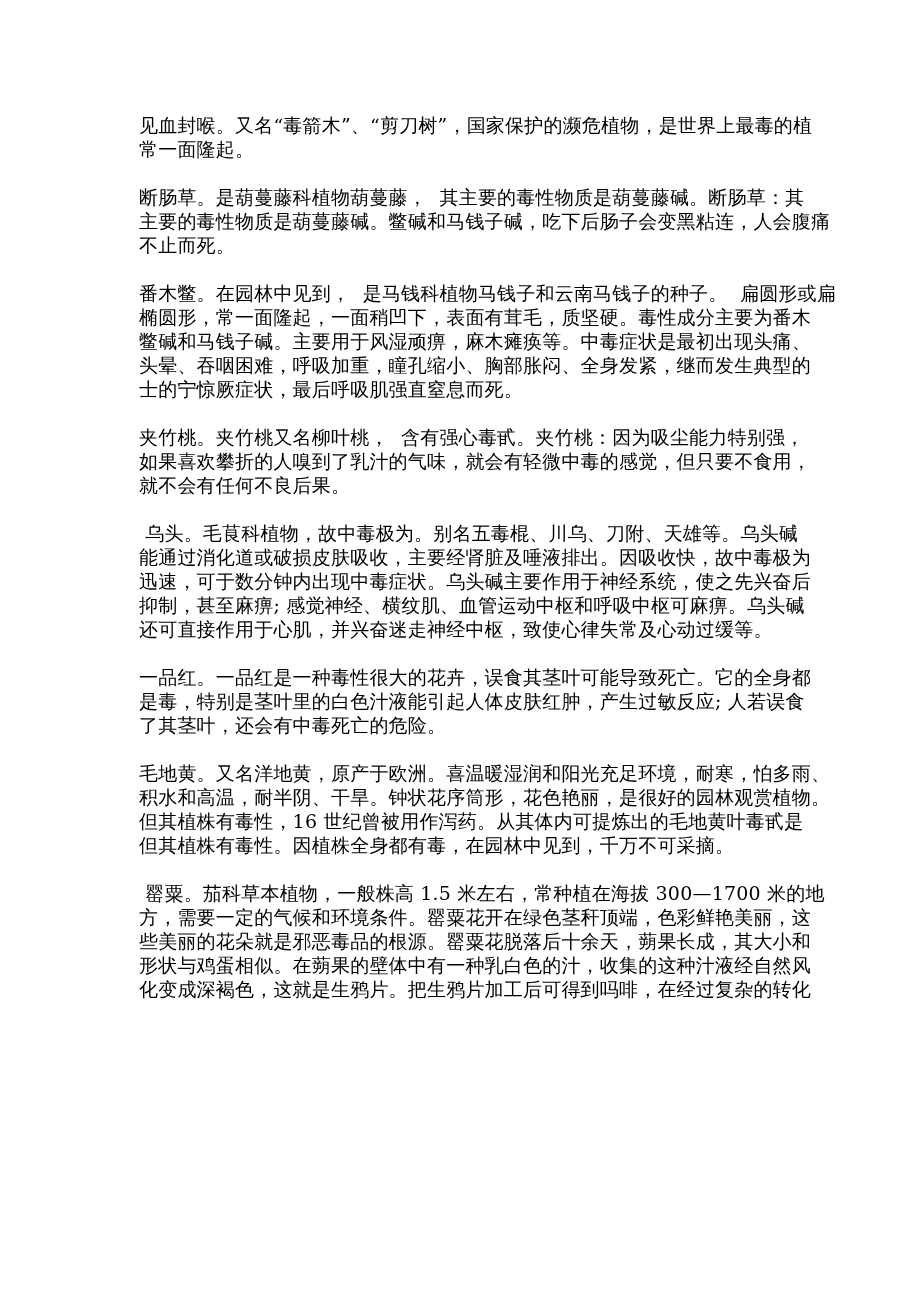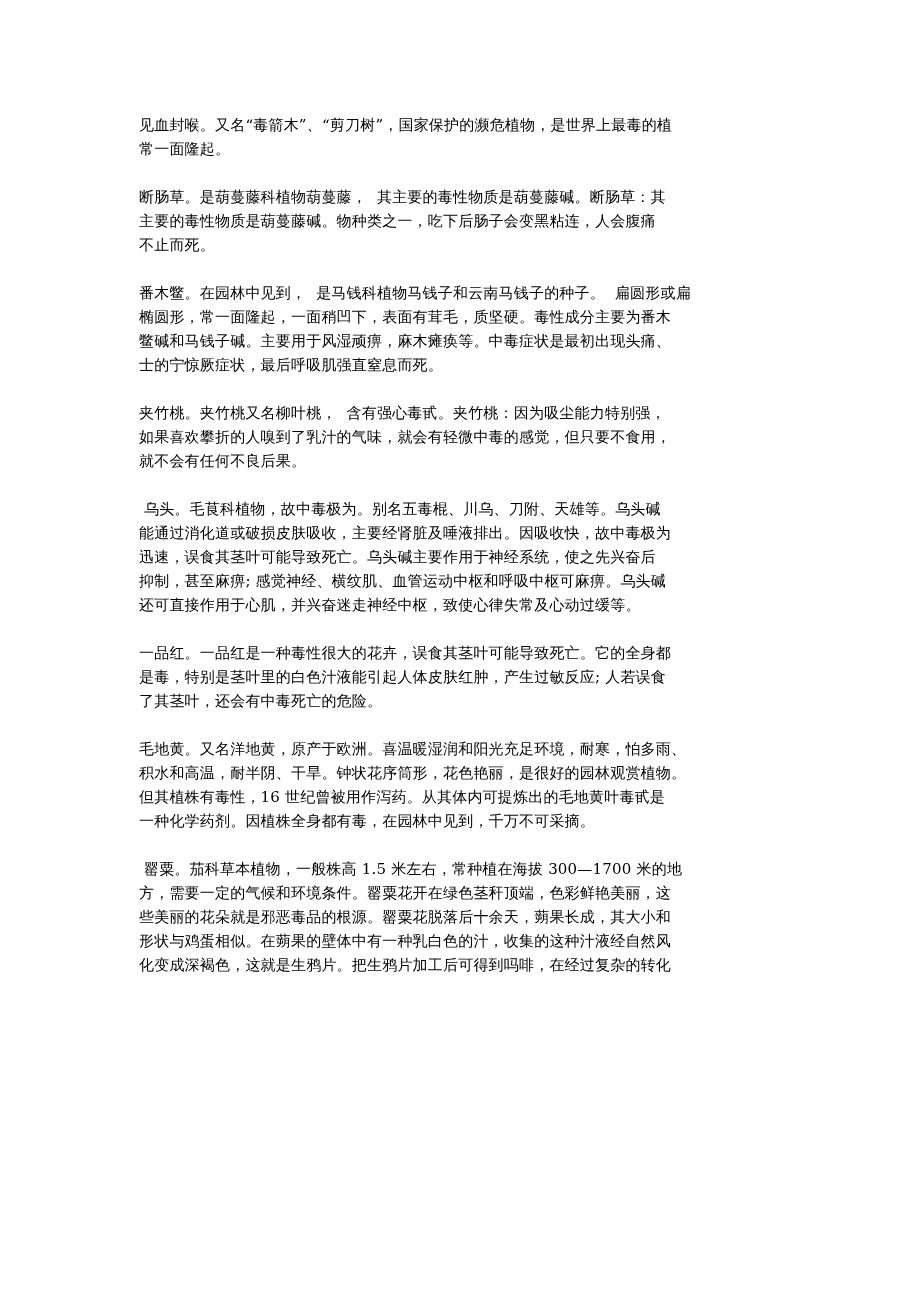--- a/index.html
+++ b/index.html
@@ -13,21 +13,21 @@
     position: relative;
     overflow: hidden;
   }
   .page {
     position: absolute;
     left: 139px;
     top: 113px;
     width: 690px;
     color: #000000;
     font-family: "DejaVu Serif", "Liberation Serif", serif;
-    font-size: 15px;
+    font-size: 19px;
     line-height: 24px;
   }
   .para {
     margin: 0 0 24px 0;
   }
   .line {
     display: block;
     white-space: pre;
     height: 24px;
     letter-spacing: 0.2px;
@@ -38,57 +38,58 @@
 
 <div class="page">
 
   <div class="para">
     <span class="line">见血封喉。又名“毒箭木”、“剪刀树”，国家保护的濒危植物，是世界上最毒的植</span>
     <span class="line">常一面隆起。</span>
   </div>
 
   <div class="para">
     <span class="line">断肠草。是葫蔓藤科植物葫蔓藤，  其主要的毒性物质是葫蔓藤碱。断肠草：其</span>
-    <span class="line">主要的毒性物质是葫蔓藤碱。物种类之一，吃下后肠子会变黑粘连，人会腹痛</span>
+    <span class="line">主要的毒性物质是葫蔓藤碱。鳖碱和马钱子碱，吃下后肠子会变黑粘连，人会腹痛</span>
     <span class="line">不止而死。</span>
   </div>
 
   <div class="para">
     <span class="line">番木鳖。在园林中见到，  是马钱科植物马钱子和云南马钱子的种子。  扁圆形或扁</span>
     <span class="line">椭圆形，常一面隆起，一面稍凹下，表面有茸毛，质坚硬。毒性成分主要为番木</span>
     <span class="line">鳖碱和马钱子碱。主要用于风湿顽痹，麻木瘫痪等。中毒症状是最初出现头痛、</span>
+    <span class="line">头晕、吞咽困难，呼吸加重，瞳孔缩小、胸部胀闷、全身发紧，继而发生典型的</span>
     <span class="line">士的宁惊厥症状，最后呼吸肌强直窒息而死。</span>
   </div>
 
   <div class="para">
     <span class="line">夹竹桃。夹竹桃又名柳叶桃，  含有强心毒甙。夹竹桃：因为吸尘能力特别强，</span>
     <span class="line">如果喜欢攀折的人嗅到了乳汁的气味，就会有轻微中毒的感觉，但只要不食用，</span>
     <span class="line">就不会有任何不良后果。</span>
   </div>
 
   <div class="para">
     <span class="line"> 乌头。毛茛科植物，故中毒极为。别名五毒棍、川乌、刀附、天雄等。乌头碱</span>
     <span class="line">能通过消化道或破损皮肤吸收，主要经肾脏及唾液排出。因吸收快，故中毒极为</span>
-    <span class="line">迅速，误食其茎叶可能导致死亡。乌头碱主要作用于神经系统，使之先兴奋后</span>
+    <span class="line">迅速，可于数分钟内出现中毒症状。乌头碱主要作用于神经系统，使之先兴奋后</span>
     <span class="line">抑制，甚至麻痹; 感觉神经、横纹肌、血管运动中枢和呼吸中枢可麻痹。乌头碱</span>
     <span class="line">还可直接作用于心肌，并兴奋迷走神经中枢，致使心律失常及心动过缓等。</span>
   </div>
 
 
   <div class="para">
     <span class="line">一品红。一品红是一种毒性很大的花卉，误食其茎叶可能导致死亡。它的全身都</span>
     <span class="line">是毒，特别是茎叶里的白色汁液能引起人体皮肤红肿，产生过敏反应; 人若误食</span>
     <span class="line">了其茎叶，还会有中毒死亡的危险。</span>
   </div>
 
   <div class="para">
     <span class="line">毛地黄。又名洋地黄，原产于欧洲。喜温暖湿润和阳光充足环境，耐寒，怕多雨、</span>
     <span class="line">积水和高温，耐半阴、干旱。钟状花序筒形，花色艳丽，是很好的园林观赏植物。</span>
     <span class="line">但其植株有毒性，16 世纪曾被用作泻药。从其体内可提炼出的毛地黄叶毒甙是</span>
-    <span class="line">一种化学药剂。因植株全身都有毒，在园林中见到，千万不可采摘。</span>
+    <span class="line">但其植株有毒性。因植株全身都有毒，在园林中见到，千万不可采摘。</span>
   </div>
 
   <div class="para">
     <span class="line"> 罂粟。茄科草本植物，一般株高 1.5 米左右，常种植在海拔 300—1700 米的地</span>
     <span class="line">方，需要一定的气候和环境条件。罂粟花开在绿色茎秆顶端，色彩鲜艳美丽，这</span>
     <span class="line">些美丽的花朵就是邪恶毒品的根源。罂粟花脱落后十余天，蒴果长成，其大小和</span>
     <span class="line">形状与鸡蛋相似。在蒴果的壁体中有一种乳白色的汁，收集的这种汁液经自然风</span>
     <span class="line">化变成深褐色，这就是生鸦片。把生鸦片加工后可得到吗啡，在经过复杂的转化</span>
   </div>
 

